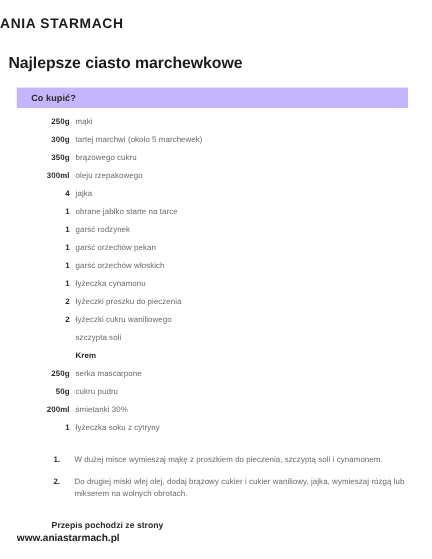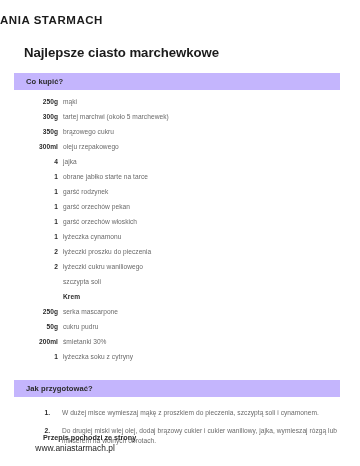--- a/index.html
+++ b/index.html
@@ -26,21 +26,21 @@
     font-size: 11.5px;
     font-weight: bold;
     letter-spacing: 0.55px;
     color: #1b1b1b;
     padding-top: 13px;
     line-height: 14px;
   }
 
   
   .recipe-title {
-    margin: 18px 0 0 24px;
+    margin: 18px 0 0 7px;
     font-size: 13.2px;
     font-weight: bold;
     letter-spacing: -0.05px;
     color: #1b1b1b;
     line-height: 16px;
   }
 
   
   .section-bar {
     margin: 12px 20px 0 14px;
@@ -120,25 +120,24 @@
   .footer-line1 {
     font-size: 7.2px;
     font-weight: bold;
     color: #2b2b2b;
     line-height: 10px;
     letter-spacing: 0.02px;
     padding-left: 29px;
   }
   .footer-line2 {
     font-size: 8.4px;
-    font-weight: normal;
+    font-weight: bold;
     color: #1b1b1b;
     line-height: 11px;
     letter-spacing: 0.02px;
-    text-align: center;
   }
 </style>
 </head>
 <body>
 
 <div class="page">
 
   <div class="brand">ANIA STARMACH</div>
 
   <h1 class="recipe-title">Najlepsze ciasto marchewkowe</h1>
@@ -215,23 +214,20 @@
       <div class="ing-row">
         <span class="ing-amount">200ml</span>
         <span class="ing-name">śmietanki 30%</span>
       </div>
       <div class="ing-row">
         <span class="ing-amount">1</span>
         <span class="ing-name">łyżeczka soku z cytryny</span>
       </div>
     </div>
 
-  <div class="section-bar">
-    <span class="section-title">Jak przygotować?</span>
-  </div>
 
   <div class="steps">
       <div class="step-row">
         <span class="step-num">1.</span>
         <span class="step-text">W dużej misce wymieszaj mąkę z proszkiem do pieczenia, szczyptą soli i cynamonem.</span>
       </div>
       <div class="step-row">
         <span class="step-num">2.</span>
         <span class="step-text">Do drugiej miski wlej olej, dodaj brązowy cukier i cukier waniliowy, jajka, wymieszaj rózgą lub mikserem na wolnych obrotach.</span>
       </div>

